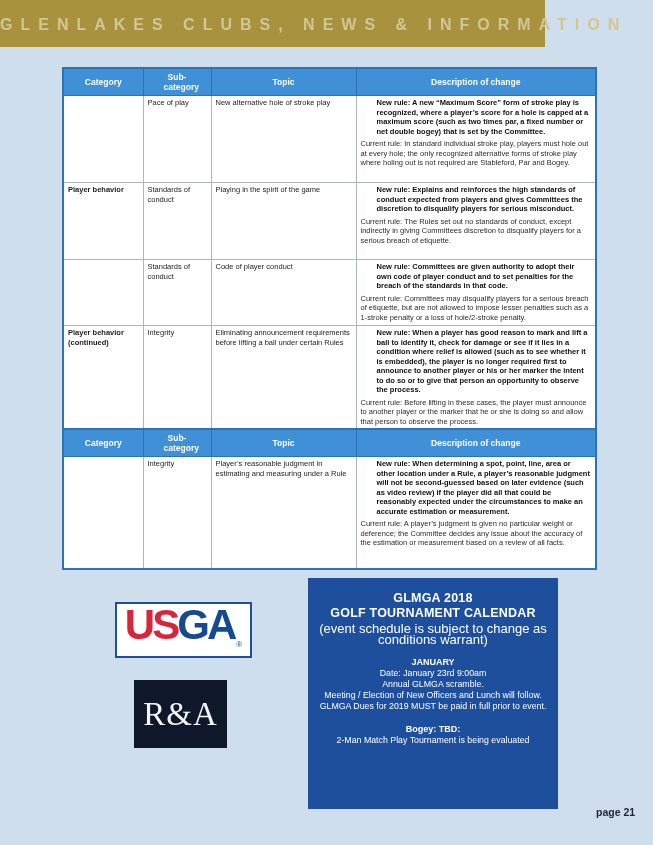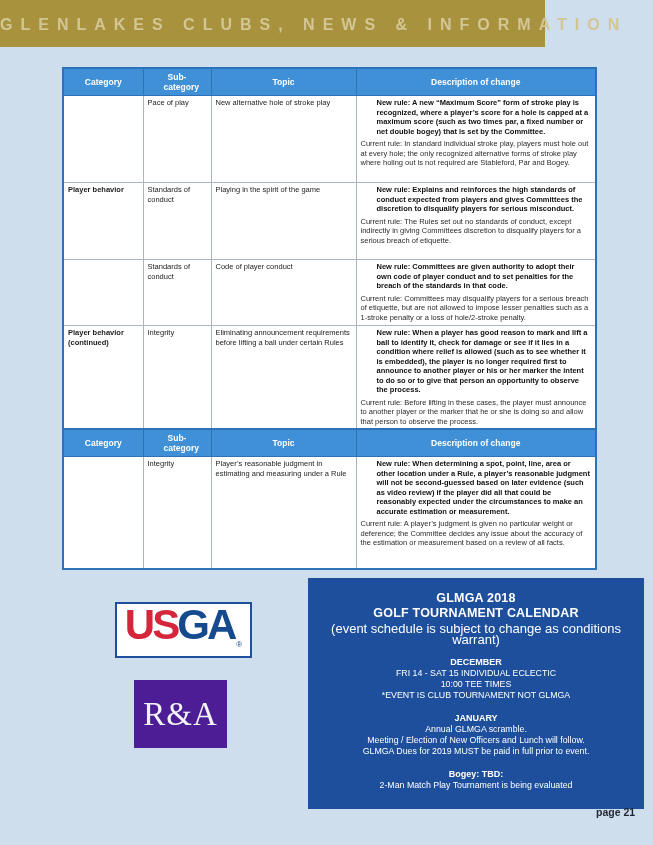--- a/index.html
+++ b/index.html
@@ -49,28 +49,28 @@
     display:flex; align-items:flex-start; justify-content:center;
   }
   .usga-word { font-weight:bold; font-size:42px; letter-spacing:-3px; line-height:1; }
   .usga-us { color:#d5263b; }
   .usga-ga { color:#164a8f; }
   .usga-reg { font-size:8px; font-weight:normal; color:#164a8f; align-self:flex-end; margin:0 0 7px 2px; letter-spacing:0; }
 
   
   .randa {
     position:absolute; left:134px; top:680px; width:93px; height:68px;
-    background:#4c1d95; color:#f2f3f7;
+    background:#0f172a; color:#f2f3f7;
     display:flex; align-items:center; justify-content:center;
     font-family:"Liberation Serif", serif; font-size:33px; letter-spacing:1px;
   }
 
   
   .calendar {
-    position:absolute; left:308px; top:578px; width:336px; height:231px;
+    position:absolute; left:308px; top:578px; width:250px; height:231px;
     background:#1e4f9d; color:#ffffff; text-align:center;
     padding-top:13px;
   }
   .cal-title { font-weight:bold; font-size:12.5px; line-height:15px; letter-spacing:0.2px; }
   .cal-sub   { font-size:13px; line-height:11px; margin-top:2px; }
   .cal-head  { font-weight:bold; font-size:9px; line-height:11px; margin-top:12px; }
   .cal-line  { font-size:8.8px; line-height:11px; }
 
   
   .pageno {
@@ -175,29 +175,24 @@
 
 <div class="randa">
   <span>R&amp;A</span>
 </div>
 
 <div class="calendar">
   <div class="cal-title">GLMGA 2018</div>
   <div class="cal-title">GOLF TOURNAMENT CALENDAR</div>
   <div class="cal-sub">(event schedule is subject to change as conditions warrant)</div>
 
-  <div>
-    <div class="cal-head">DECEMBER</div>
-    <div class="cal-line">FRI 14 - SAT 15 INDIVIDUAL ECLECTIC</div>
-    <div class="cal-line">10:00 TEE TIMES</div>
-    <div class="cal-line">*EVENT IS CLUB TOURNAMENT NOT GLMGA</div>
-  </div>
 
   <div>
     <div class="cal-head">JANUARY</div>
+    <div class="cal-line">Date: January 23rd 9:00am</div>
     <div class="cal-line">Annual GLMGA scramble.</div>
     <div class="cal-line">Meeting / Election of New Officers and Lunch will follow.</div>
     <div class="cal-line">GLMGA Dues for 2019 MUST be paid in full prior to event.</div>
   </div>
 
   <div>
     <div class="cal-head">Bogey: TBD:</div>
     <div class="cal-line">2-Man Match Play Tournament is being evaluated</div>
   </div>
 </div>

